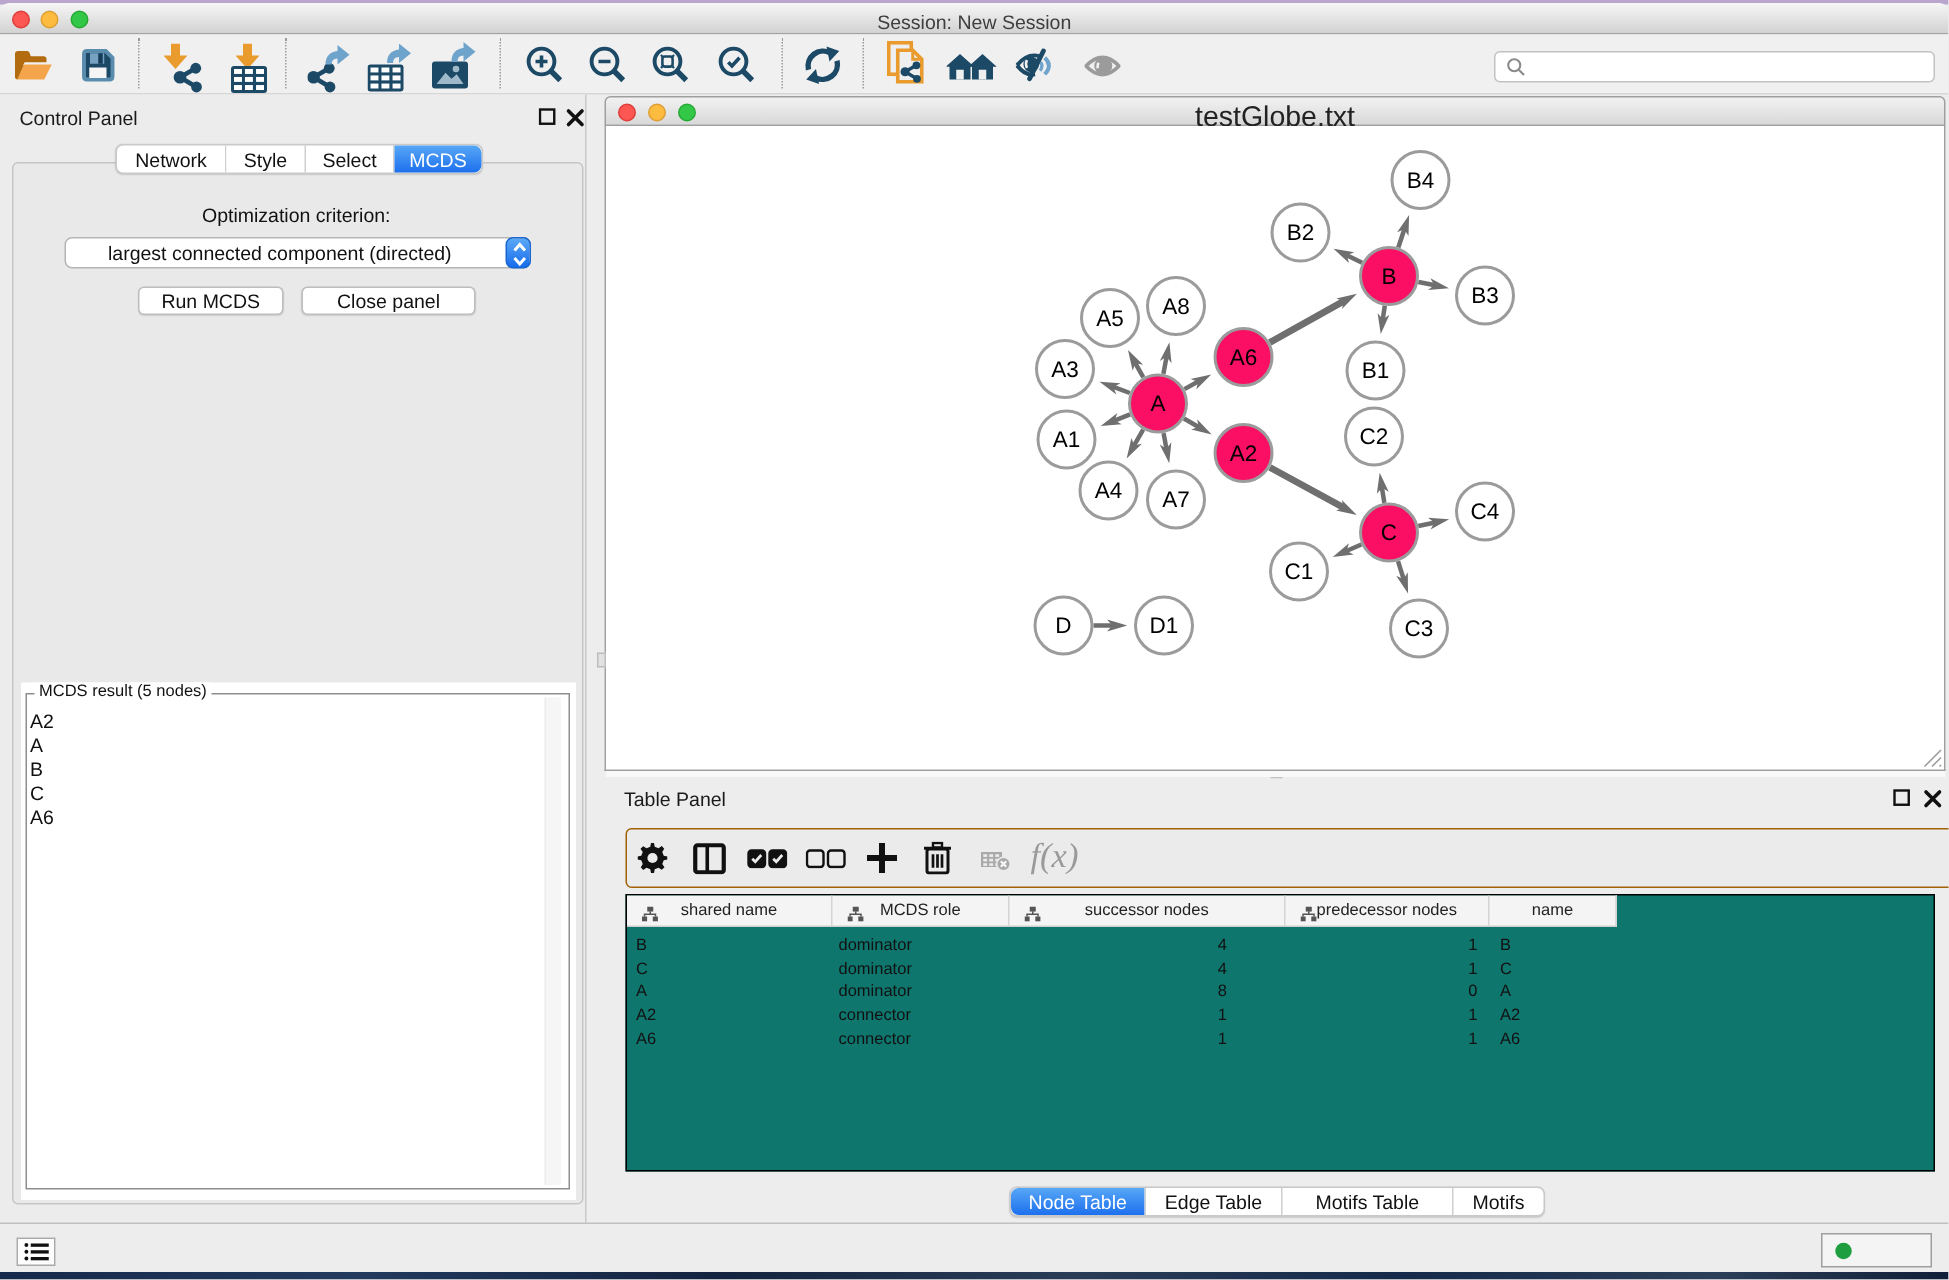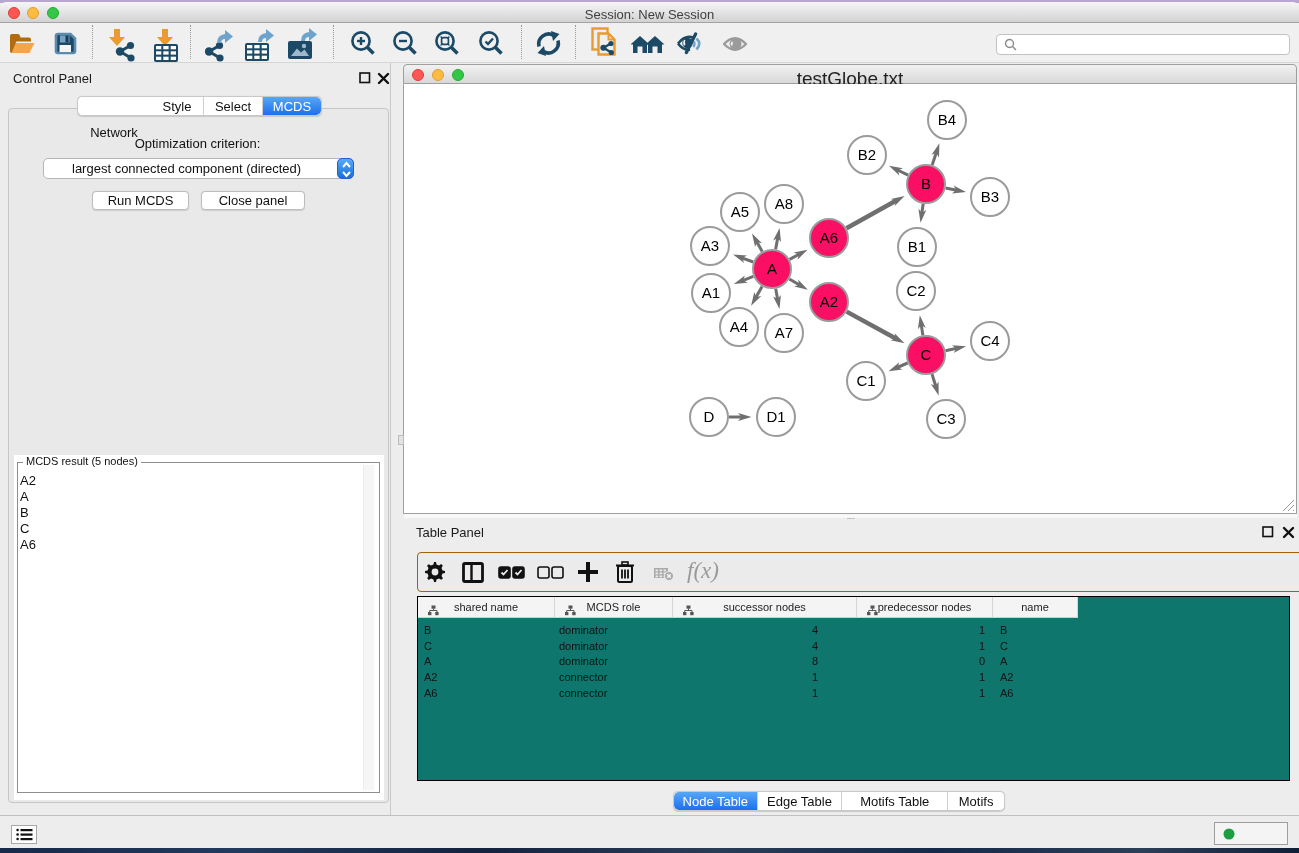--- a/index.html
+++ b/index.html
@@ -24,21 +24,21 @@
   #cpanel-title { left:13px; top:8px; font-size:13px; color:#1a1a1a; }
   #cp-inner { left:8px; top:45px; width:381px; height:695px; background:#e9e9e9;
     border:1px solid #c6c6c6; border-radius:4px; }
   .seg { position:absolute; display:flex; height:20px; border-radius:5px;
     background:#fff; border:1px solid #c9c9c9; box-shadow:0 0.5px 1px rgba(0,0,0,.15); }
   .seg .s { font-size:13px; color:#111; text-align:center; line-height:19px;
     border-right:1px solid #cfcfcf; }
   .seg .s:last-child { border-right:none; }
   .seg .sel { background:linear-gradient(#57a7f6,#1d70ee); color:#fff; }
   #cp-tabs { left:77px; top:33px; width:245px; }
-  #cp-tabs .s1 { width:73px; border-top-left-radius:5px; border-bottom-left-radius:5px;margin-top:26px; }
+  #cp-tabs .s1 { width:73px; border-top-left-radius:5px; border-bottom-left-radius:5px; }
   #cp-tabs .s2 { width:53px; }
   #cp-tabs .s3 { width:59px; }
   #cp-tabs .s4 { width:58px; border-top-right-radius:5px; border-bottom-right-radius:5px; }
   #optlabel { left:0; width:395px; top:73px; text-align:center; font-size:13px; color:#111; }
   #combo { left:43px; top:95px; width:311px; height:21px; background:#fff;
     border:1px solid #b5b5b5; border-radius:5px; font-size:13px; line-height:19px;
     padding-left:28px; color:#111; }
   #combo .stepper { position:absolute; right:-1px; top:-1px; width:17px; height:21px;
     border-radius:5px; background:linear-gradient(#5aa9f7,#186ceb); border:1px solid #1a66d0; }
   .btn { position:absolute; height:19px; background:#fff; border:1px solid #bdbdbd;
@@ -75,21 +75,21 @@
   #tp-toolbar { left:14px; top:33px; width:976px; height:40px; background:#ebebeb;
     border:1px solid #a16207; border-radius:4px; }
   #tbl { left:14px; top:77px; width:873px; height:185px; background:#0f766e;
     border:1px solid #000000; }
   #tblhead { position:absolute; left:0; top:0; width:660px; height:21px; background:#f4f4f4;
     border-bottom:1px solid #cfcfcf; border-right:1px solid #cfcfcf; }
   .hcell { position:absolute; top:0; height:21px; font-size:11px; color:#222;
     text-align:center; line-height:21px; border-right:1px solid #d4d4d4; }
   .hico { position:absolute; top:5px; }
   .trow { position:absolute; font-size:11px; color:#111; }
-  #tp-tabs { left:270px; top:272px; width:332px; }
+  #tp-tabs { left:270px; top:272px; width:357px; }
   #tp-tabs .s { line-height:19px; font-size:13px; }
 </style>
 </head>
 <body>
 <div id="topstrip" class="abs"></div>
 <div id="titlebar" class="abs">
   <div class="tl t1"></div>
     <div class="tl t2"></div>
     <div class="tl t3"></div>
   <div id="apptitle" class="abs">Session: New Session</div>
@@ -271,21 +271,21 @@
   <div id="optlabel" class="abs">Optimization criterion:</div>
   <div id="combo" class="abs">largest connected component (directed)
     <div class="stepper">
         <svg style="position:absolute;left:2px;top:1px" width="13" height="19" viewBox="0 0 13 19">
           <path d="M3,7 L6.5,3 L10,7" fill="none" stroke="#fff" stroke-width="2"></path>
           <path d="M3,12 L6.5,16 L10,12" fill="none" stroke="#fff" stroke-width="2"></path>
         </svg>
       </div>
   </div>
   <div class="btn" style="left:92px; top:128px; width:97px;">Run MCDS</div>
-  <div class="btn" style="left:201px; top:128px; width:104px;">Close panel</div>
+  <div class="btn" style="left:201px; top:128px; width:116px;">Close panel</div>
   <div id="fswrap" class="abs">
     <div id="fsborder" class="abs"></div>
     <div id="fslegend" class="abs">MCDS result (5 nodes)</div>
     <div id="fsscroll" class="abs"></div>
     <div id="fslist" class="abs">A2<br>A<br>B<br>C<br>A6</div>
   </div>
 </div>
 
 <div id="gwin" class="abs">
   <div id="gtitle">

